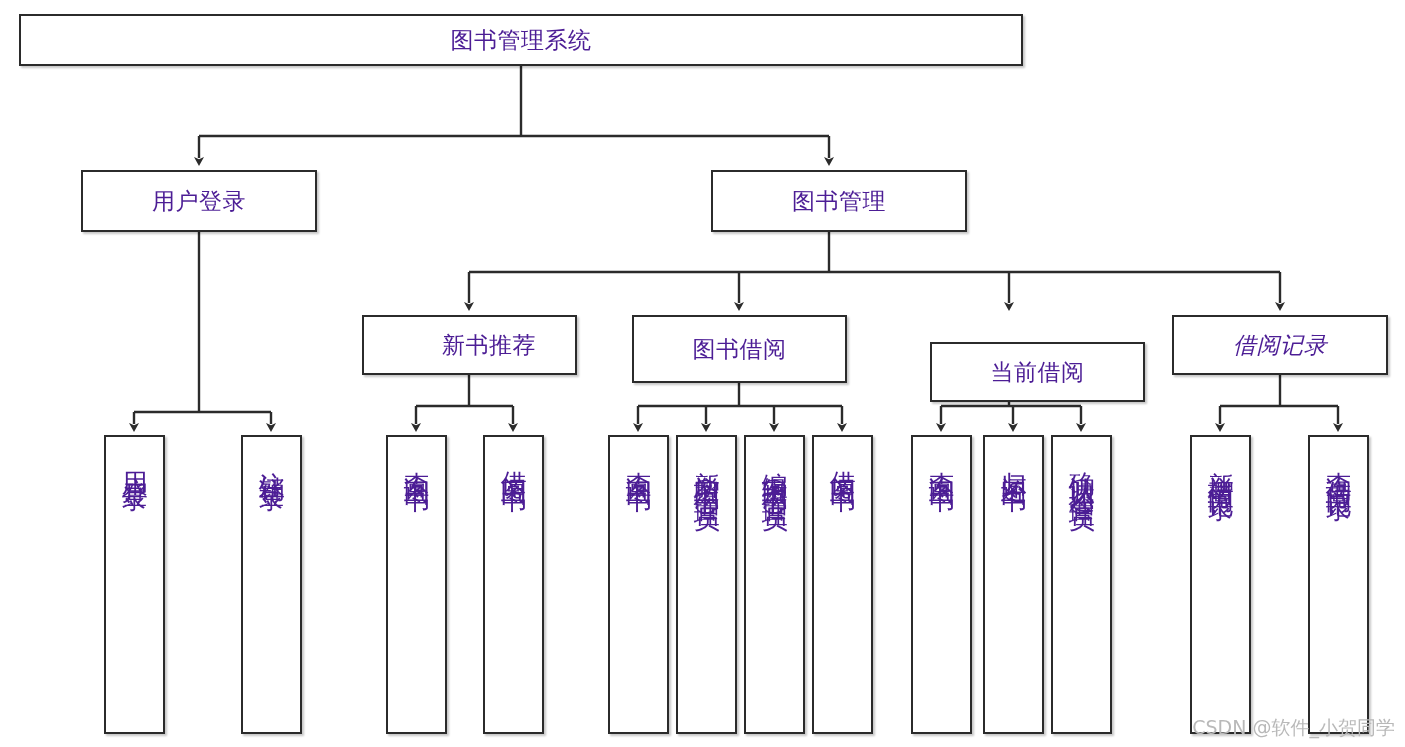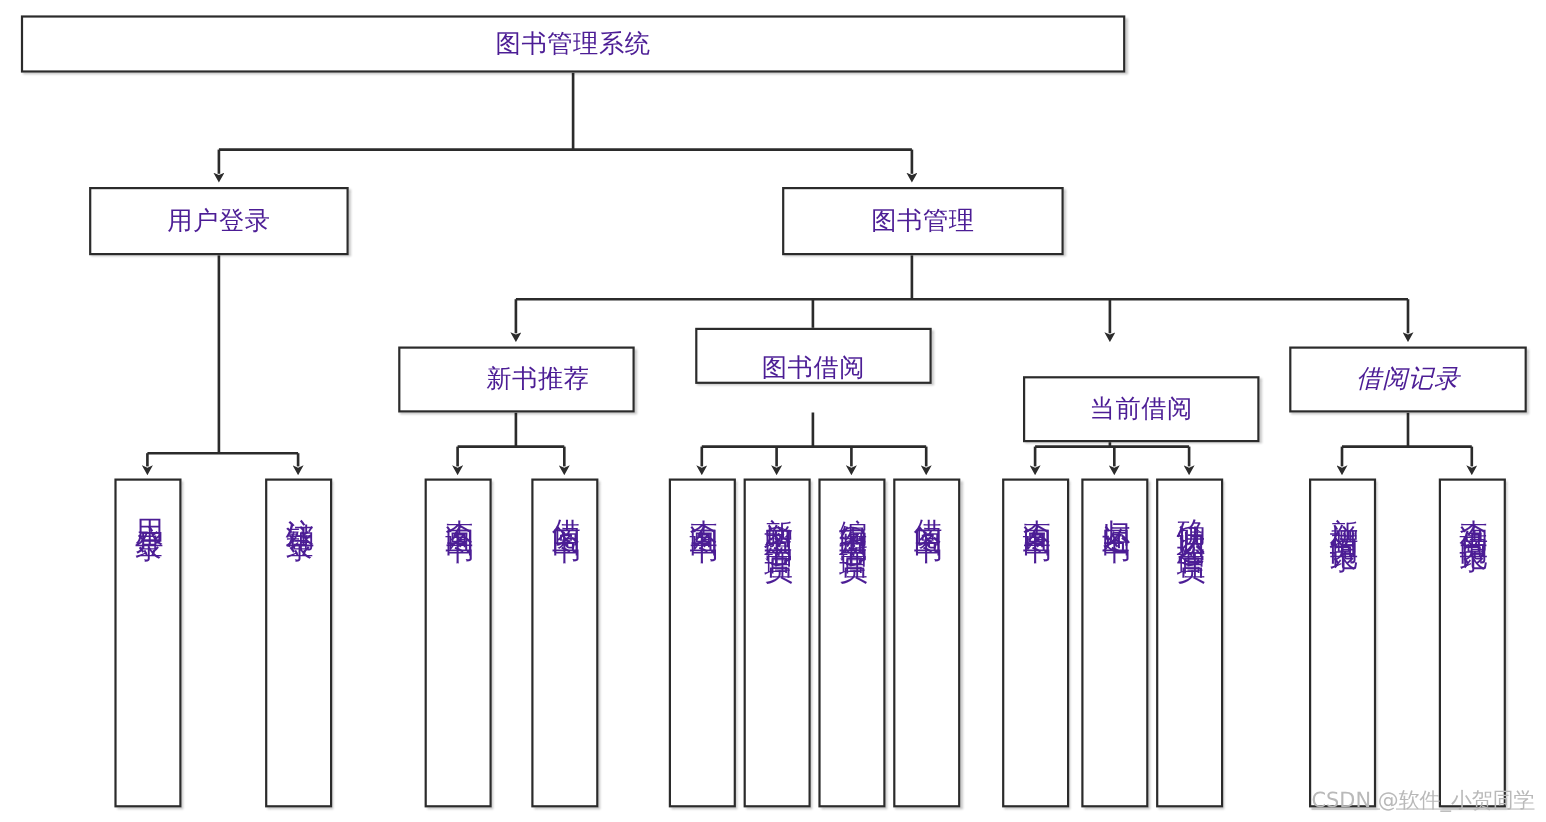--- a/index.html
+++ b/index.html
@@ -60,21 +60,20 @@
   }
   #watermark {
     position: absolute;
     right: 10px;
     bottom: 6px;
     font-size: 19px;
     color: #b9b9b9;
     z-index: 5;
     white-space: nowrap;
     font-family: "DejaVu Sans", "Liberation Sans", sans-serif;
-    text-decoration: underline;
   }
 </style>
 </head>
 <body>
 
 <div id="canvas">
 
   <svg class="edges" viewBox="0 0 1405 747">
     <defs>
       <marker id="arrow" markerWidth="9" markerHeight="10" refX="1" refY="5" orient="auto" markerUnits="userSpaceOnUse">
@@ -132,21 +131,21 @@
   <div class="node horizontal" style="left:81px; top:170px; width:236px; height:62px;">
     <span class="label">用户登录</span>
   </div>
   <div class="node horizontal" style="left:711px; top:170px; width:256px; height:62px;">
     <span class="label">图书管理</span>
   </div>
 
   <div class="node horizontal" style="left:362px; top:315px; width:215px; height:60px;padding-left:39px;">
     <span class="label">新书推荐</span>
   </div>
-  <div class="node horizontal" style="left:632px; top:298px; width:215px; height:51px;align-items:flex-end;">
+  <div class="node horizontal" style="left:632px; top:315px; width:215px; height:68px;">
     <span class="label">图书借阅</span>
   </div>
   <div class="node horizontal" style="left:930px; top:315px; width:215px; height:60px;margin-top:27px;">
     <span class="label">当前借阅</span>
   </div>
   <div class="node horizontal" style="left:1172px; top:315px; width:216px; height:60px;font-style:italic;">
     <span class="label">借阅记录</span>
   </div>
 
   <div class="node vertical" style="left:104px; top:435px; width:61px; height:299px;">

